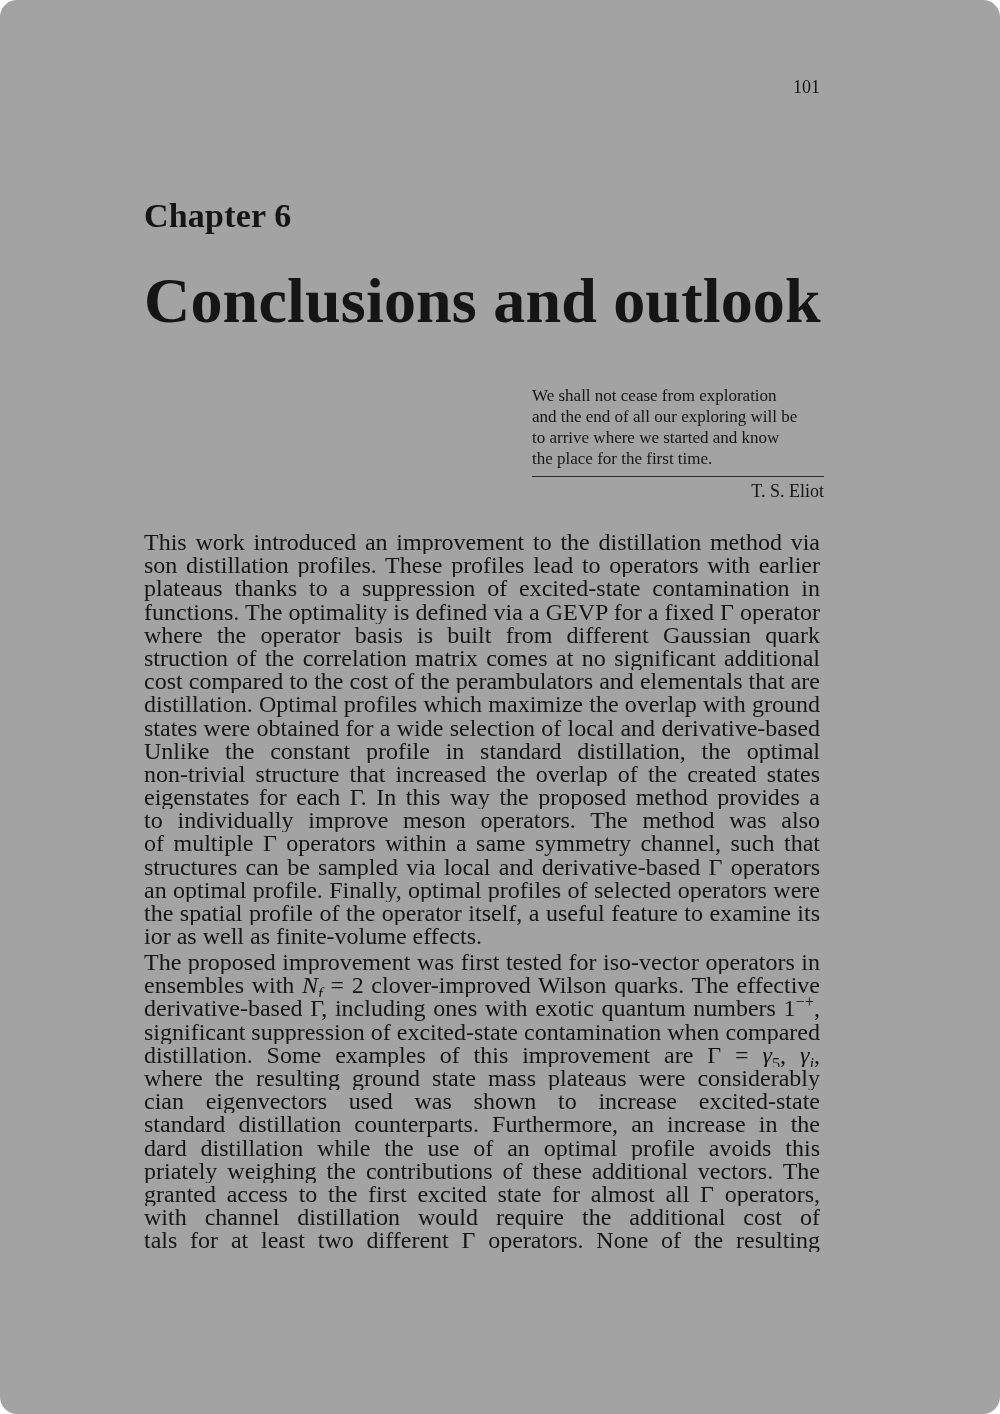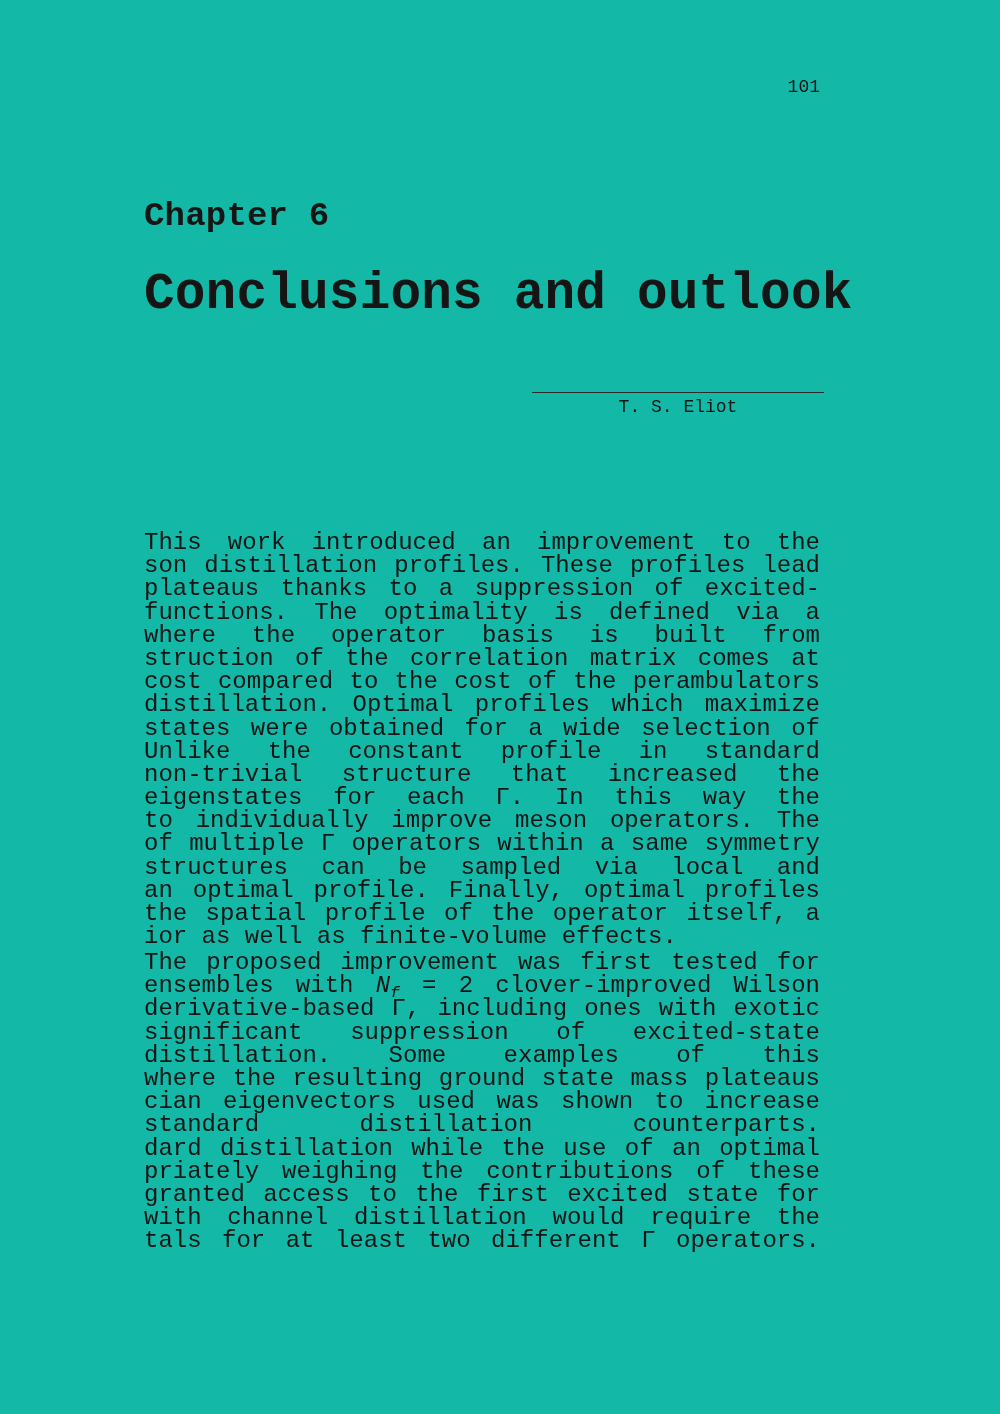--- a/index.html
+++ b/index.html
@@ -4,24 +4,25 @@
 <style>
   html, body {
     margin: 0;
     padding: 0;
     background: #ffffff;
   }
   .page {
     position: relative;
     width: 1000px;
     height: 1414px;
-    background: #14b8a6;
-    font-family: Liberation Mono, monospace;
+    background: #a3a3a3;
+    font-family: Liberation Serif, serif;
     color: #151515;
     overflow: hidden;
+    border-radius: 17px;
   }
   .page-number {
     position: absolute;
     top: 78px;
     left: 144px;
     width: 676px;
     text-align: right;
     font-size: 18px;
     line-height: 1;
   }
@@ -31,21 +32,21 @@
     left: 144px;
     font-size: 34px;
     font-weight: bold;
     line-height: 1;
     letter-spacing: 0.2px;
   }
   .chapter-title {
     position: absolute;
     top: 269px;
     left: 144px;
-    font-size: 51px;
+    font-size: 64px;
     font-weight: bold;
     line-height: 1;
     letter-spacing: 0.2px;
   }
   .epigraph {
     position: absolute;
     top: 385px;
     left: 532px;
     width: 292px;
   }
@@ -56,21 +57,21 @@
     overflow: hidden;
     white-space: nowrap;
   }
   .epigraph-rule {
     border: 0;
     border-top: 1.5px solid #2b2b2b;
     margin: 7px 0 4px 0;
     width: 100%;
   }
   .epigraph-attribution {
-    text-align: center;
+    text-align: right;
     font-size: 18px;
     line-height: 21px;
   }
   .body-para {
     position: absolute;
     left: 144px;
     width: 676px;
   }
   .body-para .line {
     font-size: 24px;
@@ -96,20 +97,26 @@
 
 <div class="page">
 
   <div class="page-number">101</div>
 
   <div class="chapter-label">Chapter 6</div>
 
   <div class="chapter-title">Conclusions and outlook</div>
 
   <div class="epigraph">
+    <div class="epigraph-text">
+        <div class="line">We shall not cease from exploration</div>
+        <div class="line">and the end of all our exploring will be</div>
+        <div class="line">to arrive where we started and know</div>
+        <div class="line">the place for the first time.</div>
+      </div>
     <hr class="epigraph-rule">
     <div class="epigraph-attribution">T. S. Eliot</div>
   </div>
 
   <div id="para1" class="body-para">
       <div class="line">This work introduced an improvement to the distillation method via the optimal me-</div>
       <div class="line">son distillation profiles. These profiles lead to operators with earlier effective mass</div>
       <div class="line">plateaus thanks to a suppression of excited-state contamination in their correlation</div>
       <div class="line">functions. The optimality is defined via a GEVP for a fixed Γ operator in form <i>ψ̄</i>Γ<i>ψ</i>,</div>
       <div class="line">where the operator basis is built from different Gaussian quark profiles. The con-</div>

